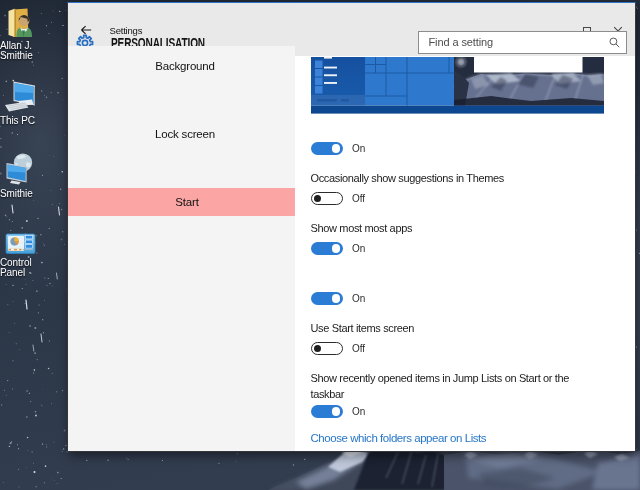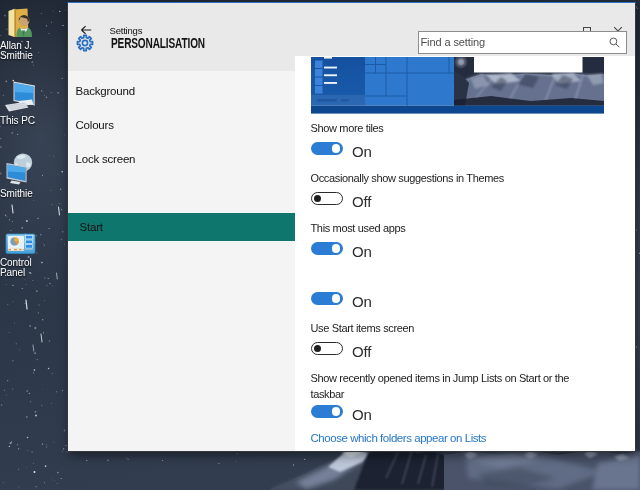--- a/index.html
+++ b/index.html
@@ -23,38 +23,38 @@
   .win-title{left:42px;top:6px;font-size:9.5px;letter-spacing:-0.2px;color:#111;}
   .caption-btns{right:0;top:0;height:24px;display:flex;}
   .cap-btn{width:34px;height:24px;display:flex;align-items:center;justify-content:center;}
   .cap-btn.min{width:33px;} .cap-btn.max{width:29px;}
   
   .gear{left:8px;top:30.5px;}
   .page-title{left:43px;top:31.5px;font-size:14px;font-weight:bold;letter-spacing:-0.2px;color:#131313;
      transform:scaleX(0.72);transform-origin:0 0;white-space:nowrap;}
   .searchbox{left:350px;top:28px;width:207px;height:21px;background:#fff;border:1px solid #8d8d8d;
      display:flex;align-items:center;}
-  .search-ph{flex:1;font-size:11px;color:#4d4d4d;padding-left:2px;letter-spacing:-0.1px;margin-top:-2px;}
+  .search-ph{flex:1;font-size:11px;color:#4d4d4d;padding-left:10px;letter-spacing:-0.1px;margin-top:-2px;}
   .search-icon{width:22px;height:100%;display:flex;align-items:center;justify-content:center;}
   
-  .sidebar{left:0;top:68px;width:227px;bottom:0;background:#f4f4f4;}
+  .sidebar{left:0;top:43px;width:227px;bottom:0;background:#f4f4f4;text-align:center;}
   .side-item{position:absolute;left:0;width:227px;height:28px;line-height:28px;
      padding-left:8px;box-sizing:border-box;font-size:11.5px;letter-spacing:-0.2px;color:#121212;}
-  .side-item.selected{background:#0f766e;padding-left:12px;}
+  .side-item.selected{background:#fca5a5;padding-left:12px;}
   
   .content{left:227px;top:53px;width:340.5px;bottom:0;background:#fff;}
   .row-label{position:absolute;left:16px;font-size:11px;letter-spacing:-0.35px;color:#1c1c1c;
      line-height:16px;white-space:pre-line;width:295px;}
   .toggle{position:absolute;left:16px;width:32px;height:13px;border-radius:7px;box-sizing:border-box;}
   .toggle .knob{position:absolute;border-radius:50%;}
   .toggle.on{background:#2a7cd4;}
   .toggle.on .knob{width:8.6px;height:8.6px;right:2.2px;top:2.2px;background:#fff;}
   .toggle.off{background:#fff;border:1.4px solid #2b2b2b;}
   .toggle.off .knob{width:7px;height:7px;left:2.6px;top:2.3px;background:#1f1f1f;}
-  .state-label{position:absolute;left:57.5px;font-size:15px;color:#2d2d2d;letter-spacing:-0.1px;}
+  .state-label{position:absolute;left:57.5px;font-size:10px;color:#2d2d2d;letter-spacing:-0.1px;}
   .folders-link{position:absolute;left:16px;font-size:11.5px;letter-spacing:-0.45px;color:#2677c9;}
   .preview{left:16.5px;top:1px;width:293px;height:57px;}
 </style>
 </head>
 <body>
 
 <svg id="wallpaper" class="abs" width="640" height="490" viewBox="0 0 640 490">
   <defs>
     <linearGradient id="skyg" x1="0" y1="0" x2="0.25" y2="1">
       <stop offset="0" stop-color="#1e2633"></stop>
@@ -483,21 +483,20 @@
     <span class="search-icon">
       <svg width="11" height="11" viewBox="0 0 11 11">
         <circle cx="4.4" cy="4.4" r="3.4" fill="none" stroke="#5a5a5a" stroke-width="1"></circle>
         <line x1="7" y1="7" x2="10.2" y2="10.2" stroke="#5a5a5a" stroke-width="1"></line>
       </svg>
     </span>
   </div>
 
   <div class="sidebar abs">
     <div class="side-item" style="top:6px">Background</div>
-    <div class="side-item" style="top:40px">Colours</div>
     <div class="side-item" style="top:74px">Lock screen</div>
     <div class="side-item selected" style="top:142px">Start</div>
   </div>
 
   <div class="content abs">
     <svg class="preview abs" width="293" height="57" viewBox="0 0 293 57">
       <defs>
         <linearGradient id="panelg" x1="0" y1="0" x2="0" y2="1">
           <stop offset="0" stop-color="#15509f"></stop>
             <stop offset="1" stop-color="#1a5cae"></stop>
@@ -563,33 +562,32 @@
         <polygon points="252,18 262,22 256,32 244,28"></polygon>
         <polygon points="190,20 196,24 190,34 180,30"></polygon>
       </g>
       <polygon points="143,14 151,18 158,26 154,48.6 143,48.6" fill="#2a3246"></polygon>
       <polygon points="143,43 180,39 220,44 260,41 293,44 293,48.6 143,48.6" fill="#1a2030" opacity="0.85"></polygon>
       <rect x="163" y="0" width="108.5" height="15.5" fill="#ffffff"></rect>
 
       <rect x="0" y="48.6" width="293" height="8" fill="#0d478f"></rect>
     </svg>
 
-    <span class="row-label abs" style="top:64px">Show more tiles</span>
     <div class="toggle abs on" style="top:86px">
         <div class="knob"></div>
       </div>
     <span class="state-label abs" style="top:87px">On</span>
 
     <span class="row-label abs" style="top:114px">Occasionally show suggestions in Themes</span>
     <div class="toggle abs off" style="top:136px">
         <div class="knob"></div>
       </div>
     <span class="state-label abs" style="top:137px">Off</span>
 
-    <span class="row-label abs" style="top:164px">This most used apps</span>
+    <span class="row-label abs" style="top:164px">Show most most apps</span>
     <div class="toggle abs on" style="top:186px">
         <div class="knob"></div>
       </div>
     <span class="state-label abs" style="top:187px">On</span>
 
     <div class="toggle abs on" style="top:236px">
         <div class="knob"></div>
       </div>
     <span class="state-label abs" style="top:237px">On</span>
 

